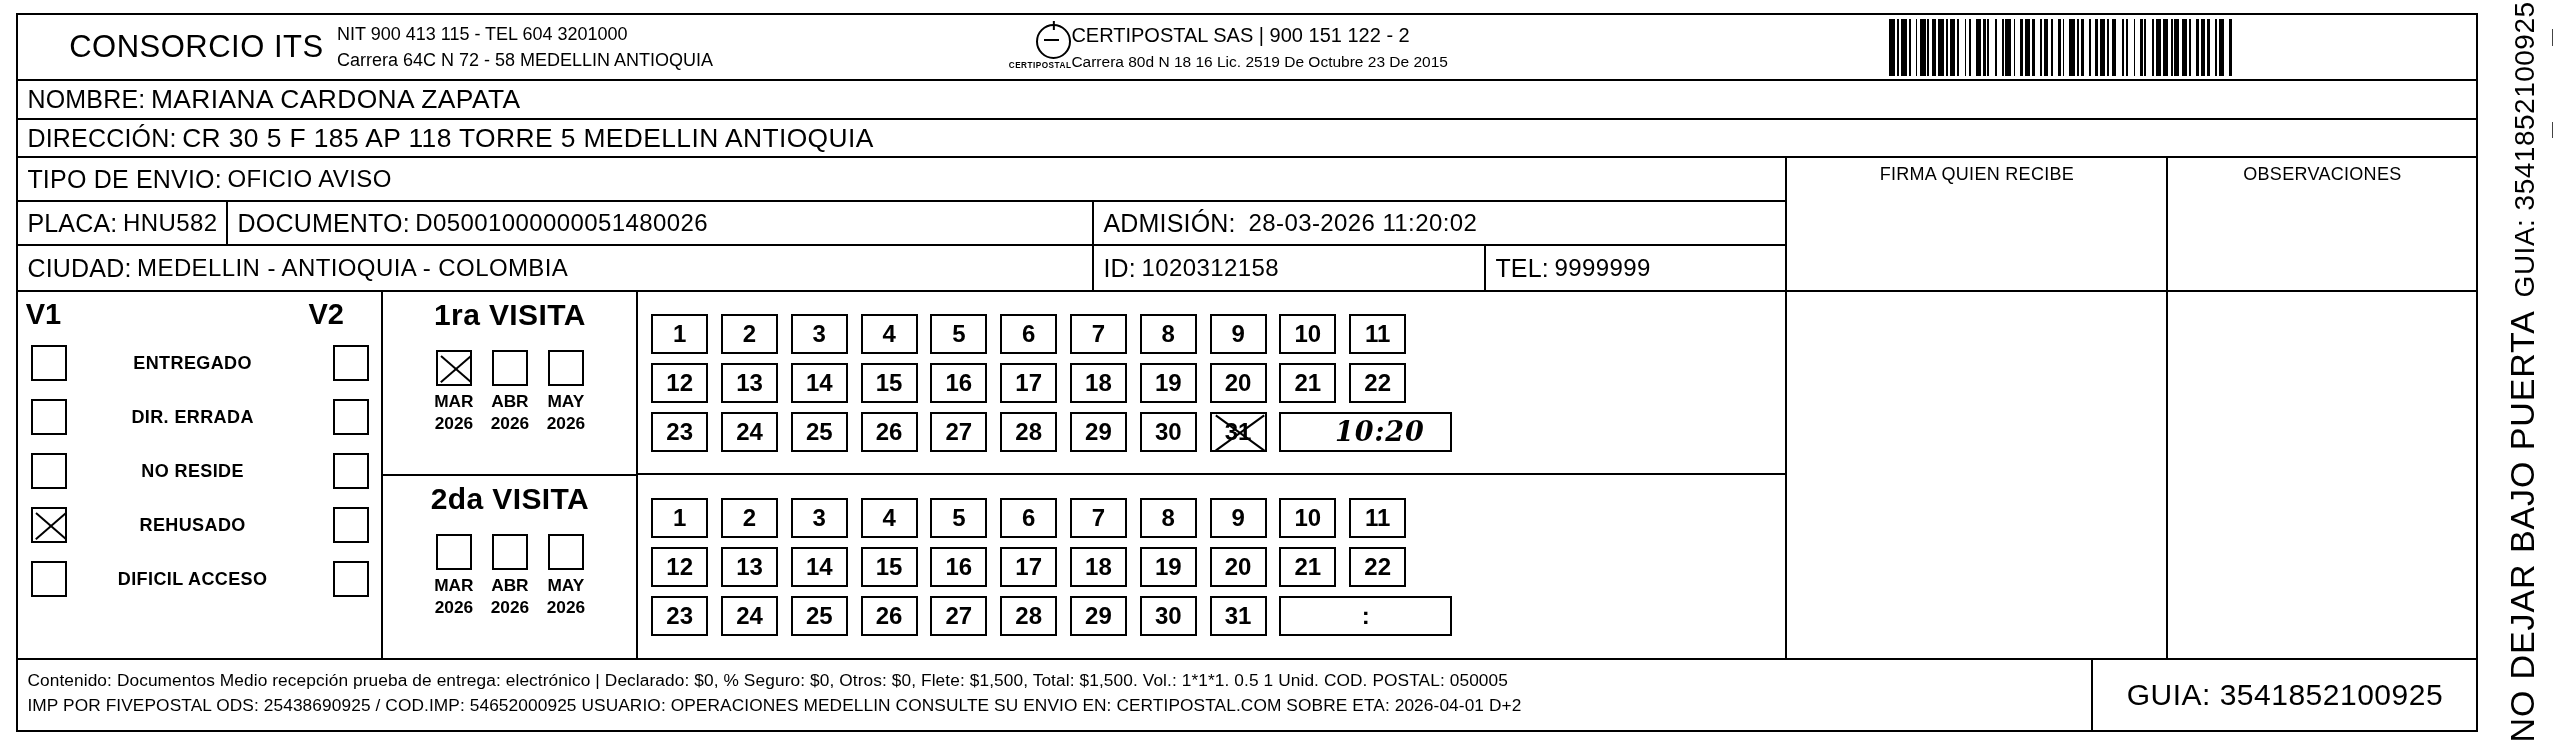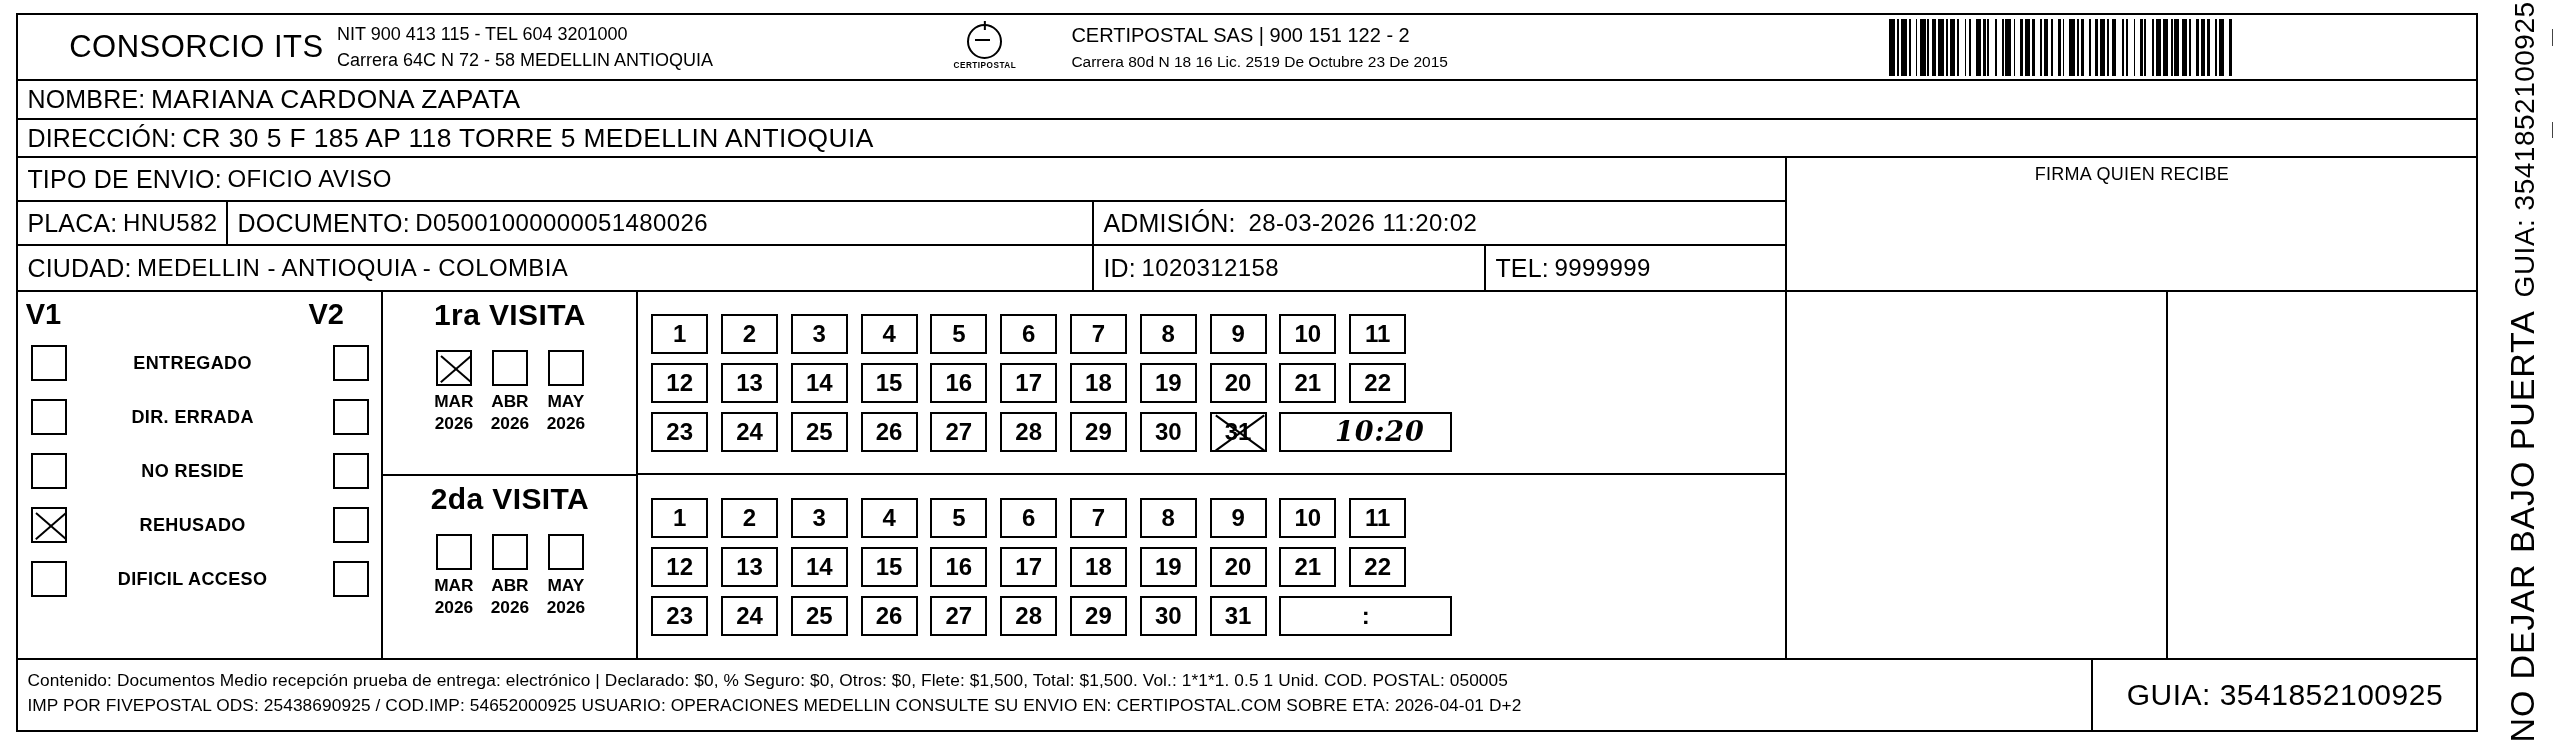--- a/index.html
+++ b/index.html
@@ -56,21 +56,21 @@
     justify-content: center;
     font-size: 18px;
     line-height: 1.45;
     padding-left: 3.6px;
     box-sizing: border-box;
   }
   .hdr-logo {
     width: 173px;
     display: flex;
     flex-direction: column;
-    align-items: center;
+    align-items: flex-end;
     justify-content: center;
   }
   .logo-circle {
     width: 31px; height: 31px;
     border: 2.3px solid #000;
     border-radius: 50%;
     position: relative;
   }
   .logo-circle::before {
     content: "";
@@ -595,20 +595,21 @@
           <div class="cell-div" style="width:301px">
             <span class="lbl" style="padding-left:0">TEL:</span>
             <span class="val small">9999999</span>
           </div>
         </div>
 
       </div>
 
       <div class="firma">
         <div class="firma-col">FIRMA QUIEN RECIBE</div>
+        <div class="obs-col">OBSERVACIONES</div>
       </div>
     </div>
 
     <div class="visitwrap">
       <div class="vleft">
 
         <div class="statuscol">
           <div class="vrow-head">
             <span class="vh v1">V1</span>
             <span class="vh-mid"></span>

